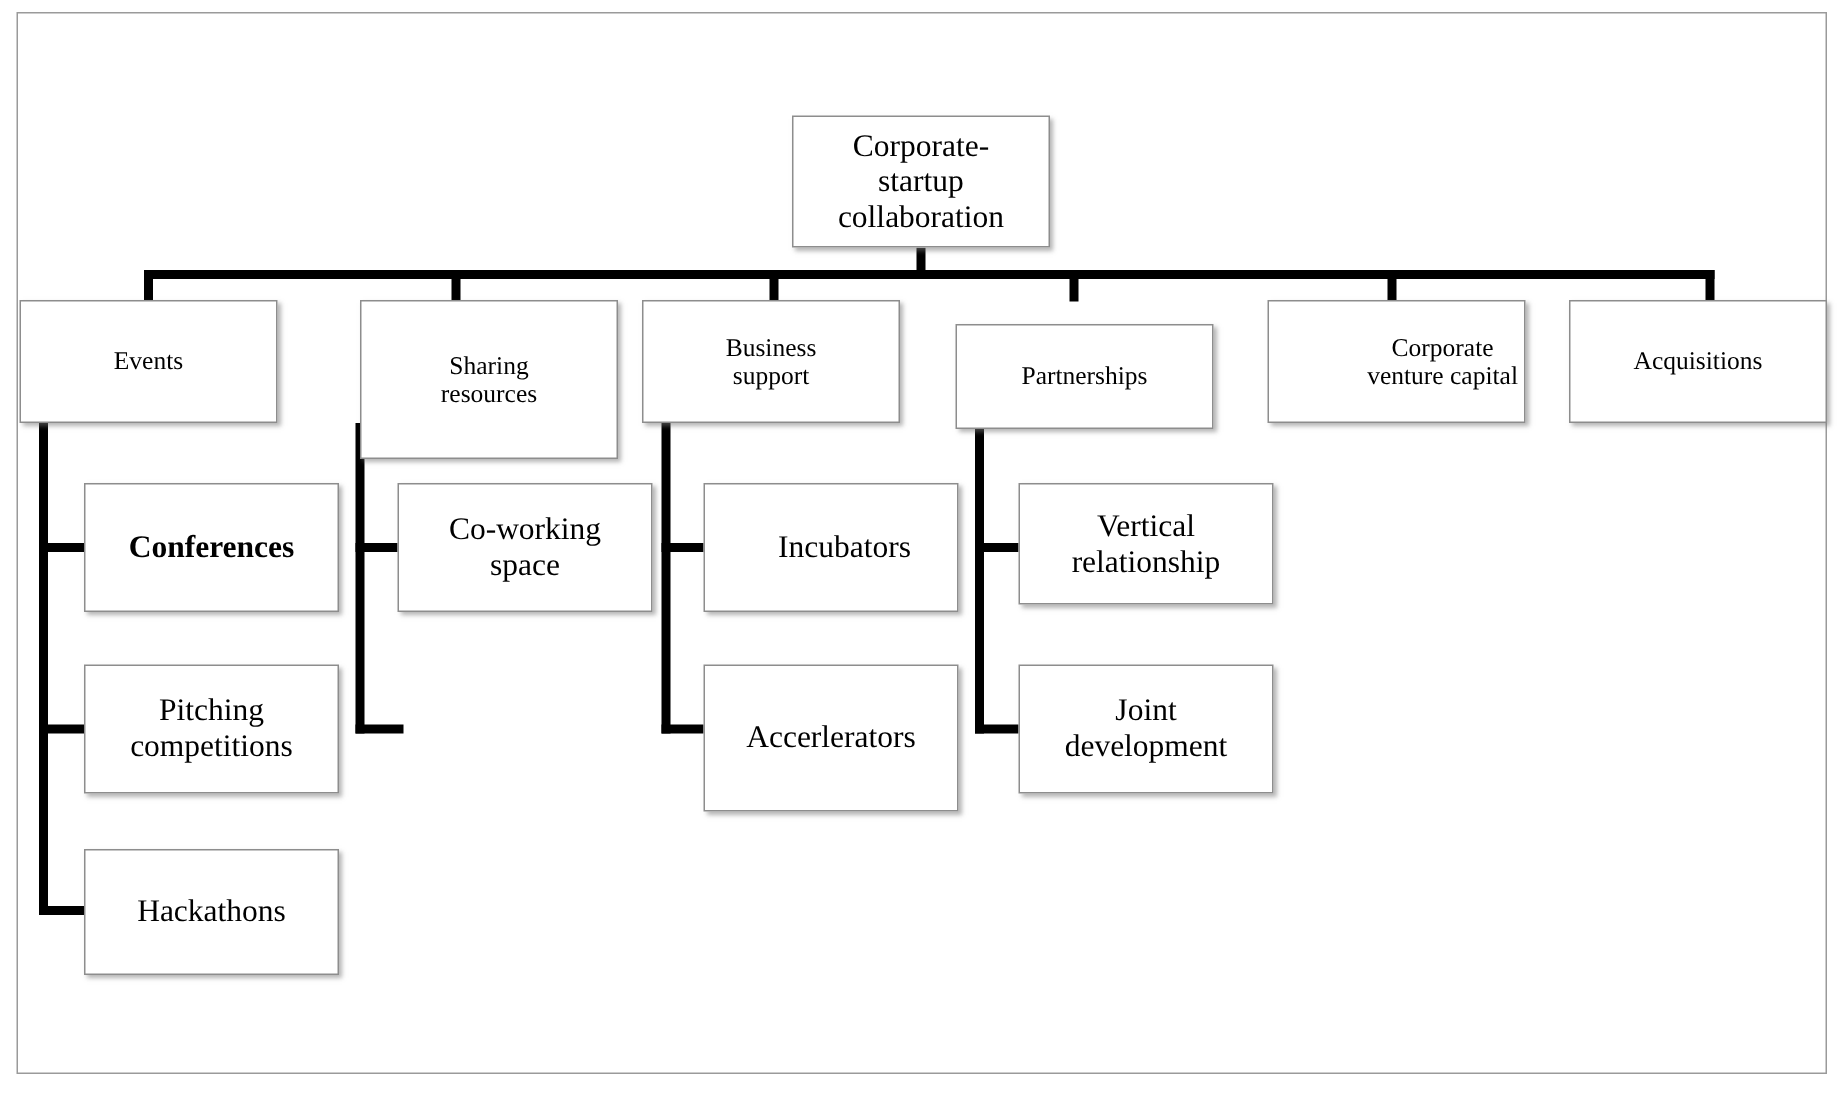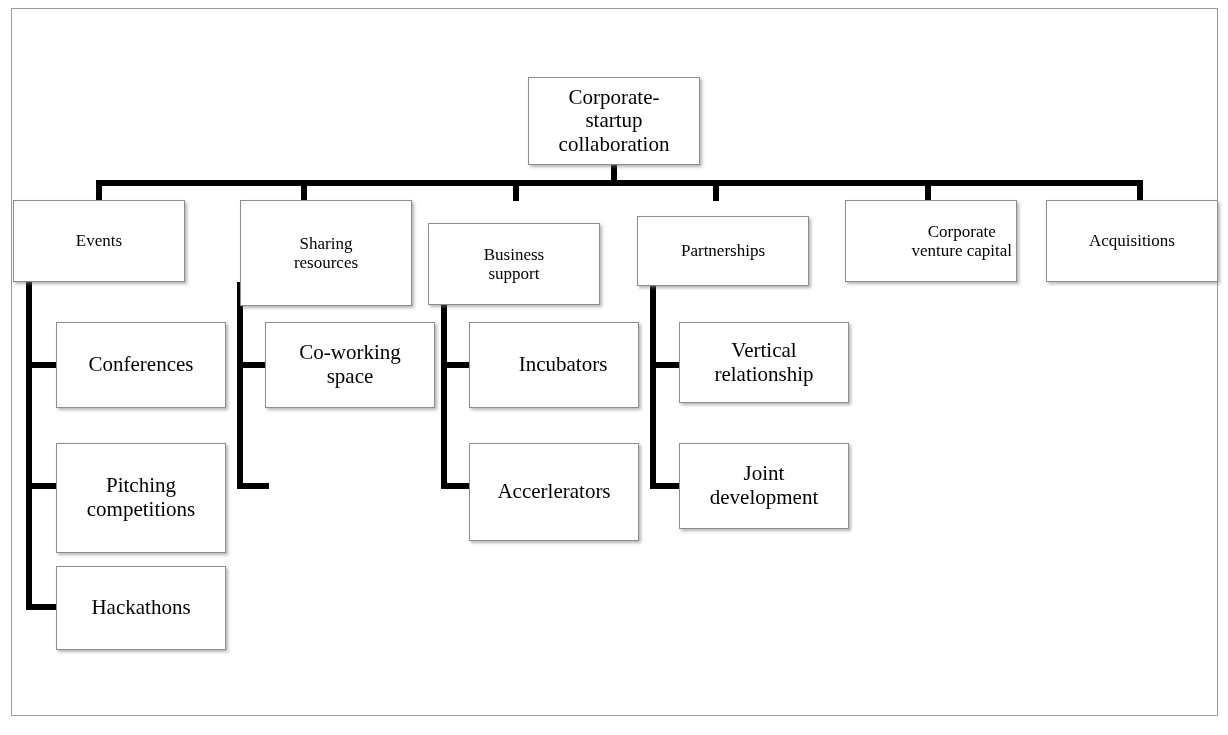--- a/index.html
+++ b/index.html
@@ -101,39 +101,39 @@
 collaboration</span>
   </div>
 
   <div class="node lvl2" style="left:13px; top:200px; width:172px; height:82px;">
     <span>Events</span>
   </div>
   <div class="node lvl2" style="left:240px; top:200px; width:172px; height:106px;">
     <span>Sharing
 resources</span>
   </div>
-  <div class="node lvl2" style="left:428px; top:200px; width:172px; height:82px;margin-top:23px;">
+  <div class="node lvl2" style="left:428px; top:200px; width:172px; height:82px;">
     <span>Business
 support</span>
   </div>
   <div class="node lvl2" style="left:637px; top:216px; width:172px; height:70px;">
     <span>Partnerships</span>
   </div>
   <div class="node lvl2" style="left:845px; top:200px; width:172px; height:82px;justify-content:flex-end;">
     <span>Corporate
 venture capital</span>
   </div>
   <div class="node lvl2" style="left:1046px; top:200px; width:172px; height:82px;">
     <span>Acquisitions</span>
   </div>
 
-  <div class="node lvl3" style="left:56px; top:322px; width:170px; height:86px;">
+  <div class="node lvl3" style="left:56px; top:322px; width:170px; height:86px;font-weight:bold;">
     <span>Conferences</span>
   </div>
-  <div class="node lvl3" style="left:56px; top:443px; width:170px; height:110px;">
+  <div class="node lvl3" style="left:56px; top:443px; width:170px; height:86px;">
     <span>Pitching
 competitions</span>
   </div>
   <div class="node lvl3" style="left:56px; top:566px; width:170px; height:84px;">
     <span>Hackathons</span>
   </div>
 
   <div class="node lvl3" style="left:265px; top:322px; width:170px; height:86px;">
     <span>Co-working
 space</span>

